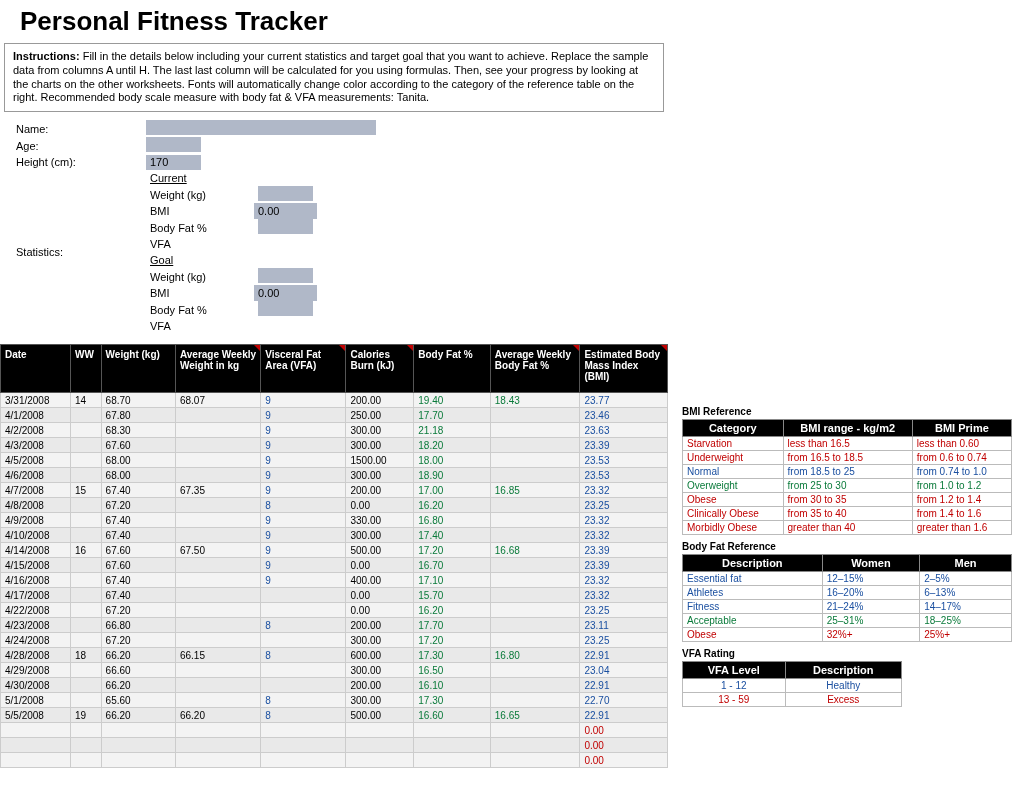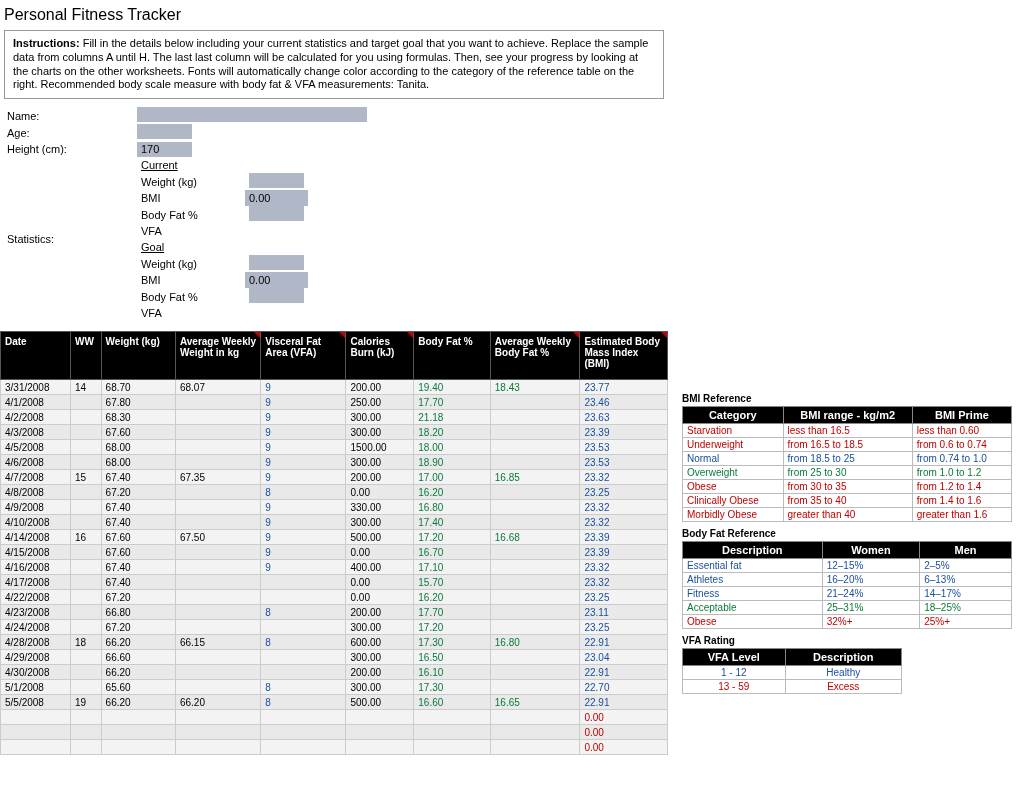--- a/index.html
+++ b/index.html
@@ -5,34 +5,34 @@
   * { box-sizing: border-box; }
   body {
     margin: 0;
     font-family: Arial, Helvetica, sans-serif;
     font-size: 11px;
     color: #000;
     background: #fff;
     width: 1027px;
   }
   .title {
-    font-size: 16px;
-    font-weight: normal;
-    padding: 6px 4px 4px 4px;
+    font-size: 26px;
+    font-weight: bold;
+    padding: 6px 4px 4px 20px;
   }
   .instructions {
     border: 1px solid #999;
     padding: 6px 8px;
     margin: 2px 4px 8px 4px;
     width: 660px;
     line-height: 1.25;
   }
   .instructions b { font-weight: bold; }
   .profile {
-    margin: 0 0 10px 3px;
+    margin: 0 0 10px 12px;
   }
   .profile table { border-collapse: collapse; }
   .profile td { padding: 0 4px; height: 16px; vertical-align: middle; }
   .lbl { width: 130px; }
   .grey-box { background: #b0b8c8; display: inline-block; height: 15px; }
   .gb-name { width: 230px; }
   .gb-small { width: 55px; }
   .stat-hdr { text-decoration: underline; color: #000; }
   .stat-col { display: inline-block; vertical-align: top; margin-right: 60px; }
   .stat-col table td { padding: 0 4px; height: 16px; }

